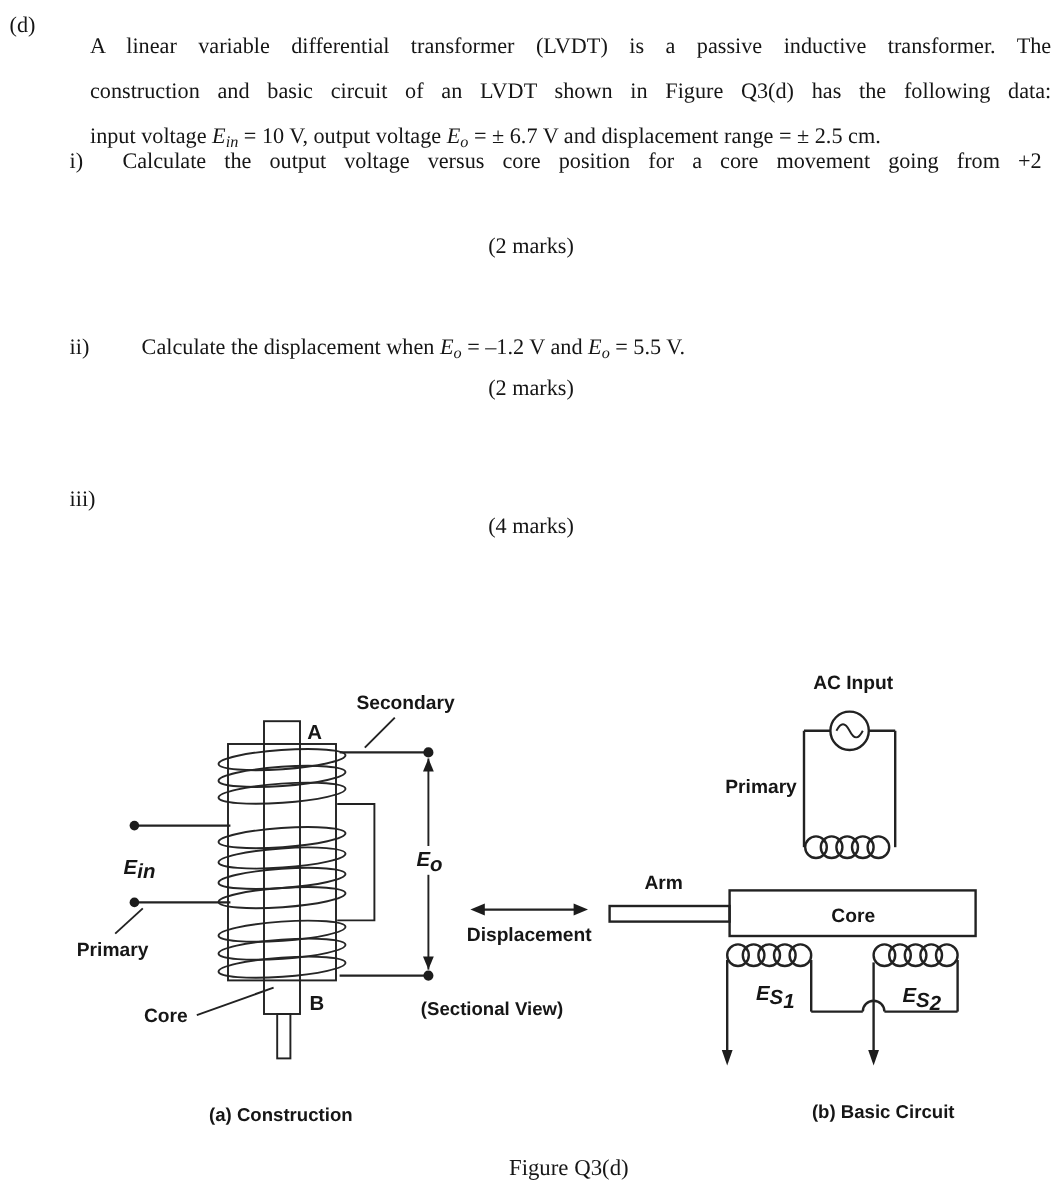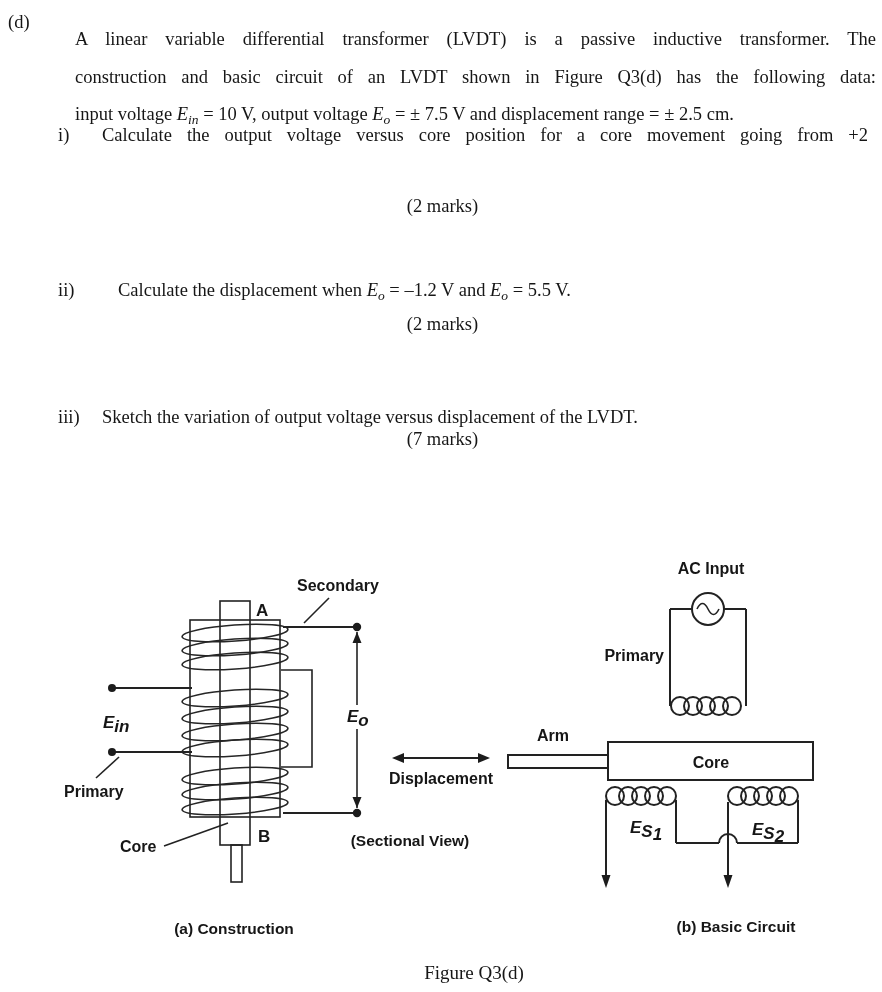--- a/index.html
+++ b/index.html
@@ -27,42 +27,41 @@
 </style>
 </head>
 <body>
 
 <div id="page">
 
   <div class="q lh" style="left:8px;top:4px;">(d)</div>
   <div class="q" style="left:75px;top:21px;width:801px;">
     <div class="lh jline">A linear variable differential transformer (LVDT) is a passive inductive transformer. The</div>
     <div class="lh jline">construction and basic circuit of an LVDT shown in Figure Q3(d) has the following data:</div>
-    <div class="lh"><span>input voltage </span><span class="ev">E</span><span class="sb">in</span><span> = 10 V, output voltage </span><span class="ev">E</span><span class="sb">o</span><span> = ± 7.5 V and displacement range = ± 2.5 cm.</span></div>
+    <div class="lh"><span>input voltage </span><span class="ev">E</span><span class="sb">in</span><span> = 10 V, output voltage </span><span class="ev">E</span><span class="sb">o</span><span> = ± 6.7 V and displacement range = ± 2.5 cm.</span></div>
   </div>
 
   <div class="q" style="left:0;top:117px;width:882px;">
     <span class="inum lh">i)</span>
     <div class="ibody">
       <div class="lh jline">Calculate the output voltage versus core position for a core movement going from +2</div>
     </div>
   </div>
   <div class="marks" style="top:196px;">(2 marks)</div>
 
   <div class="q" style="left:0;top:272px;width:882px;padding-left:16px;">
     <span class="inum lh">ii)</span>
     <div class="ibody lh"><span>Calculate the displacement when </span><span class="ev">E</span><span class="sb">o</span><span> = –1.2 V and </span><span class="ev">E</span><span class="sb">o</span><span> = 5.5 V.</span></div>
   </div>
   <div class="marks" style="top:314px;">(2 marks)</div>
 
   <div class="q" style="left:0;top:399px;width:882px;">
     <span class="inum lh">iii)</span>
-    <div class="ibody lh">Sketch the variation of output voltage versus displacement of the LVDT.</div>
   </div>
-  <div class="marks" style="top:429px;">(7 marks)</div>
+  <div class="marks" style="top:429px;">(4 marks)</div>
 
   <svg width="882" height="462" viewBox="0 530 882 462">
 
     <g>
 
       <g>
         <ellipse class="turn" cx="235" cy="633" rx="53" ry="8" transform="rotate(-4 235 633)"></ellipse>
         <ellipse class="turn" cx="235" cy="647" rx="53" ry="8" transform="rotate(-4 235 647)"></ellipse>
         <ellipse class="turn" cx="235" cy="661" rx="53" ry="8" transform="rotate(-4 235 661)"></ellipse>
       </g>

